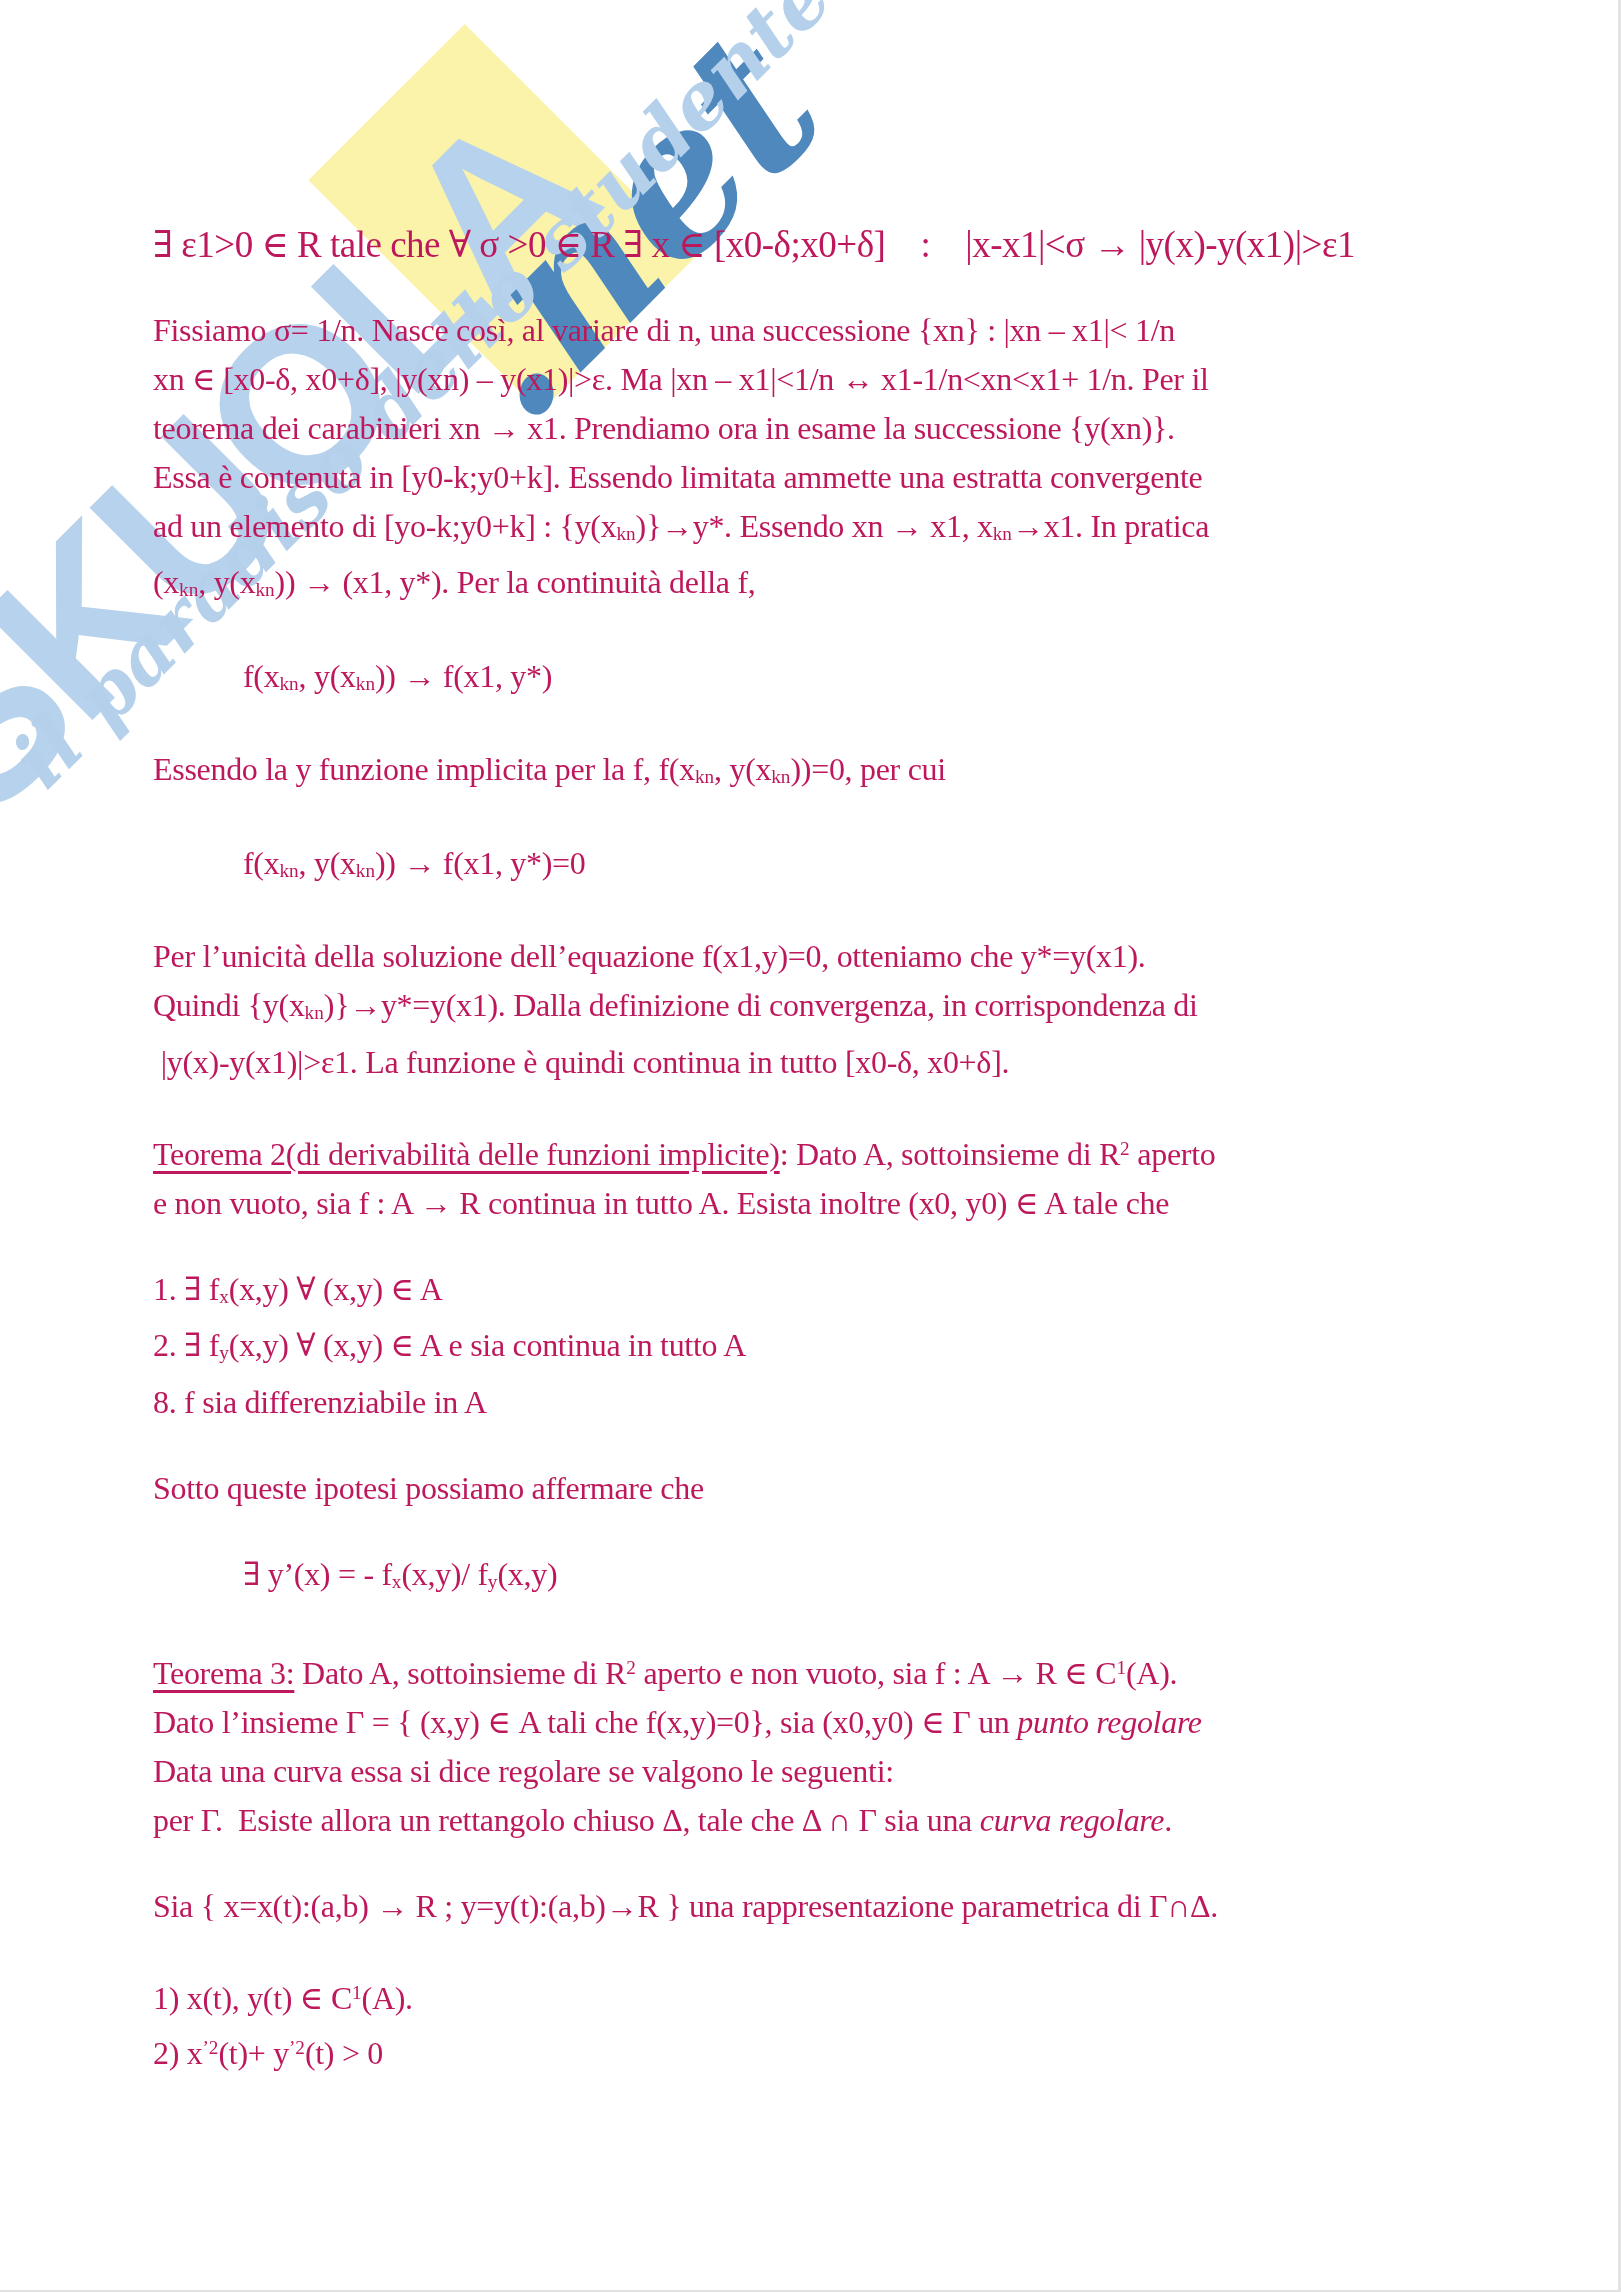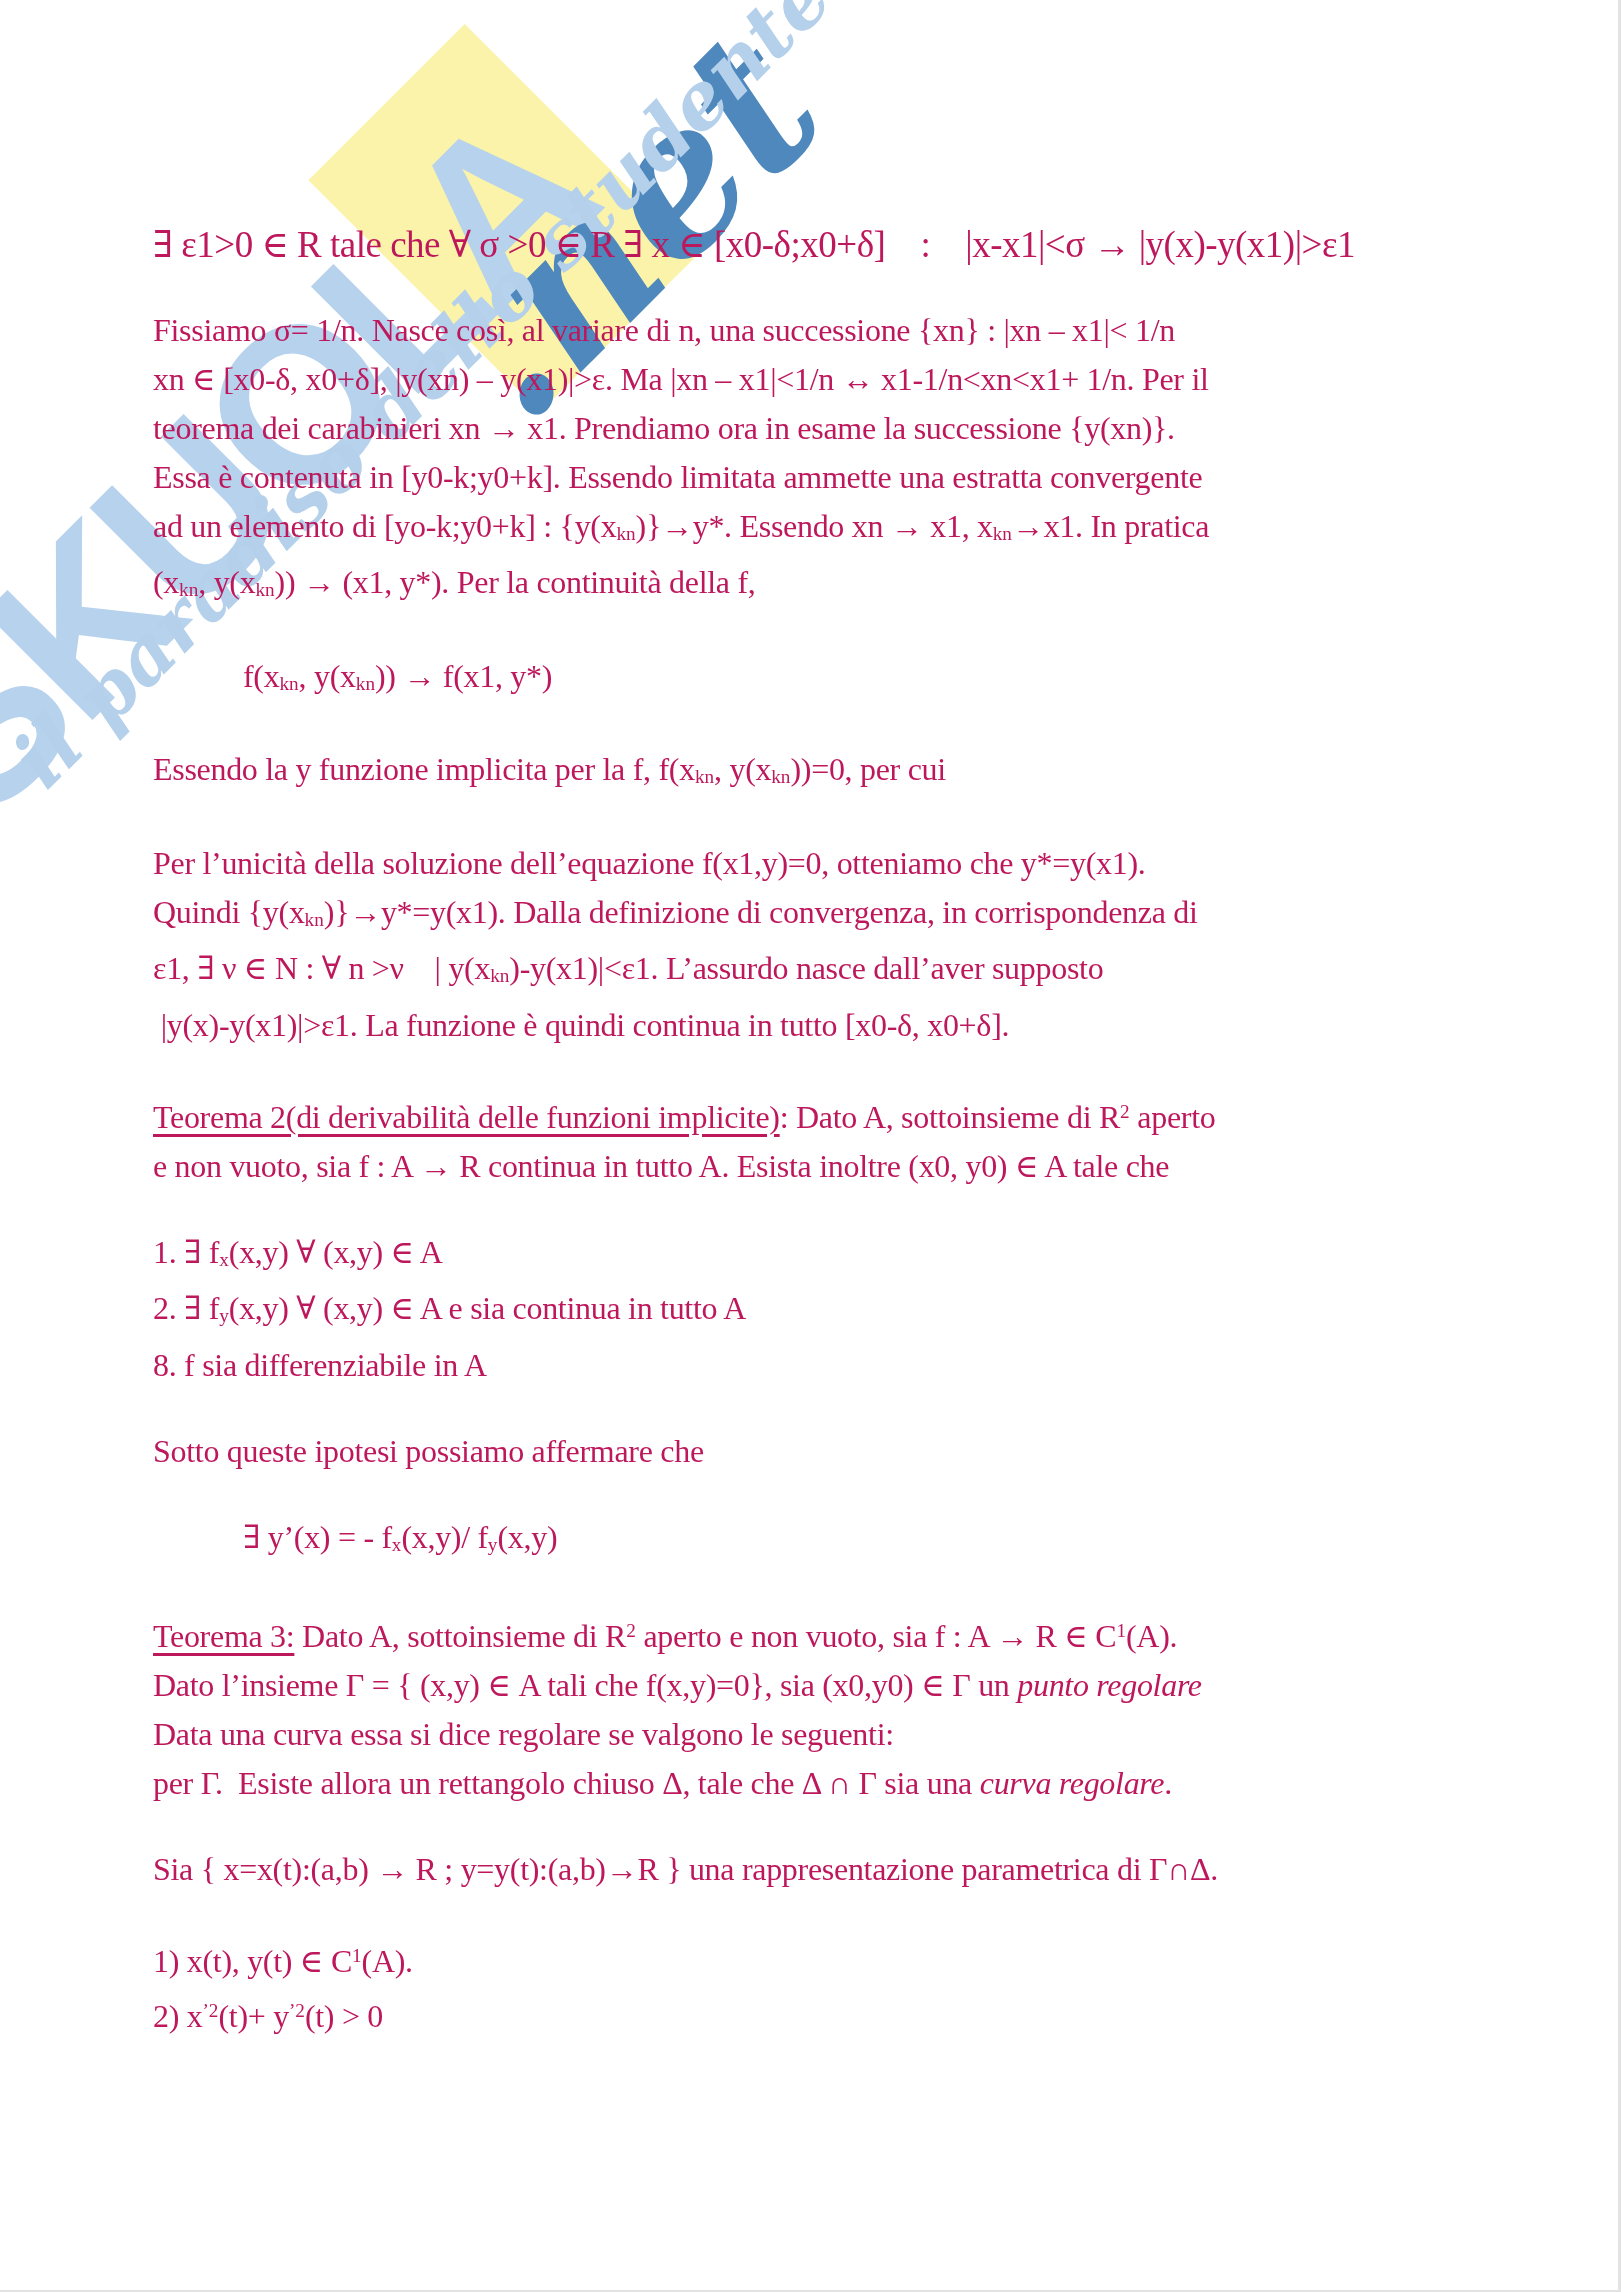--- a/index.html
+++ b/index.html
@@ -79,24 +79,26 @@
         <div class="line">Essa è contenuta in [y0-k;y0+k]. Essendo limitata ammette una estratta convergente</div>
         <div class="line">ad un elemento di [yo-k;y0+k] : {y(x<span class="sb">kn</span>)}→y*. Essendo xn → x1, x<span class="sb">kn</span>→x1. In pratica</div>
         <div class="line">(x<span class="sb">kn</span>, y(x<span class="sb">kn</span>)) → (x1, y*). Per la continuità della f,</div>
       </div>
       <div class="block equation">
         <div class="line">f(x<span class="sb">kn</span>, y(x<span class="sb">kn</span>)) → f(x1, y*)</div>
       </div>
       <div class="block paragraph">
         <div class="line">Essendo la y funzione implicita per la f, f(x<span class="sb">kn</span>, y(x<span class="sb">kn</span>))=0, per cui</div>
       </div>
+      <div class="block equation">
+        <div class="line">f(x<span class="sb">kn</span>, y(x<span class="sb">kn</span>)) → f(x1, y*)=0</div>
+      </div>
       <div class="block paragraph">
         <div class="line">Per l’unicità della soluzione dell’equazione f(x1,y)=0, otteniamo che y*=y(x1).</div>
         <div class="line">Quindi {y(x<span class="sb">kn</span>)}→y*=y(x1). Dalla definizione di convergenza, in corrispondenza di</div>
-        <div class="line">ε1, ∃ ν ∈ N : ∀ n &gt;ν    | y(x<span class="sb">kn</span>)-y(x1)|&lt;ε1. L’assurdo nasce dall’aver supposto</div>
         <div class="line"> |y(x)-y(x1)|&gt;ε1. La funzione è quindi continua in tutto [x0-δ, x0+δ].</div>
       </div>
       <div class="block paragraph">
         <div class="line"><span class="u">Teorema 2(di derivabilità delle funzioni implicite)</span>: Dato A, sottoinsieme di R<span class="sp">2</span> aperto</div>
         <div class="line">e non vuoto, sia f : A → R continua in tutto A. Esista inoltre (x0, y0) ∈ A tale che</div>
       </div>
       <div class="block list">
         <div class="line">1. ∃ f<span class="sb">x</span>(x,y) ∀ (x,y) ∈ A</div>
         <div class="line">2. ∃ f<span class="sb">y</span>(x,y) ∀ (x,y) ∈ A e sia continua in tutto A</div>
         <div class="line">8. f sia differenziabile in A</div>

